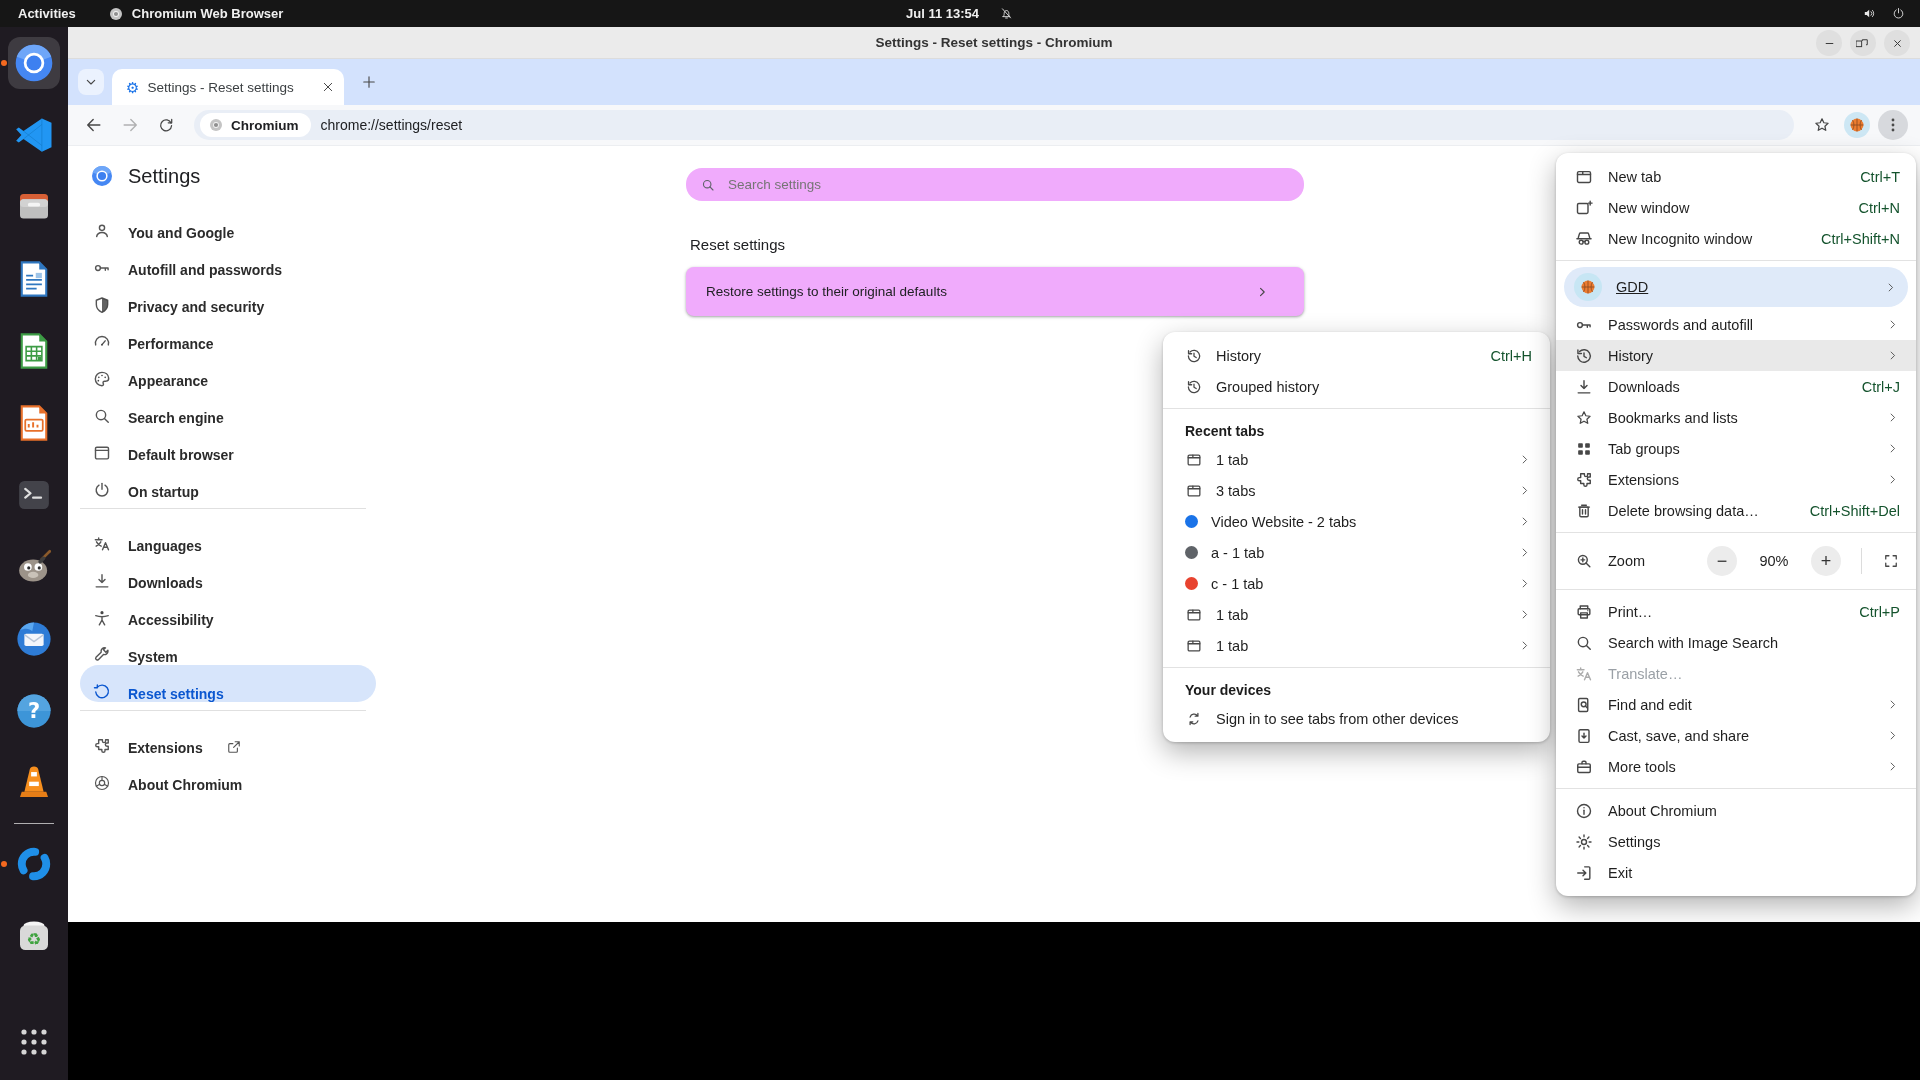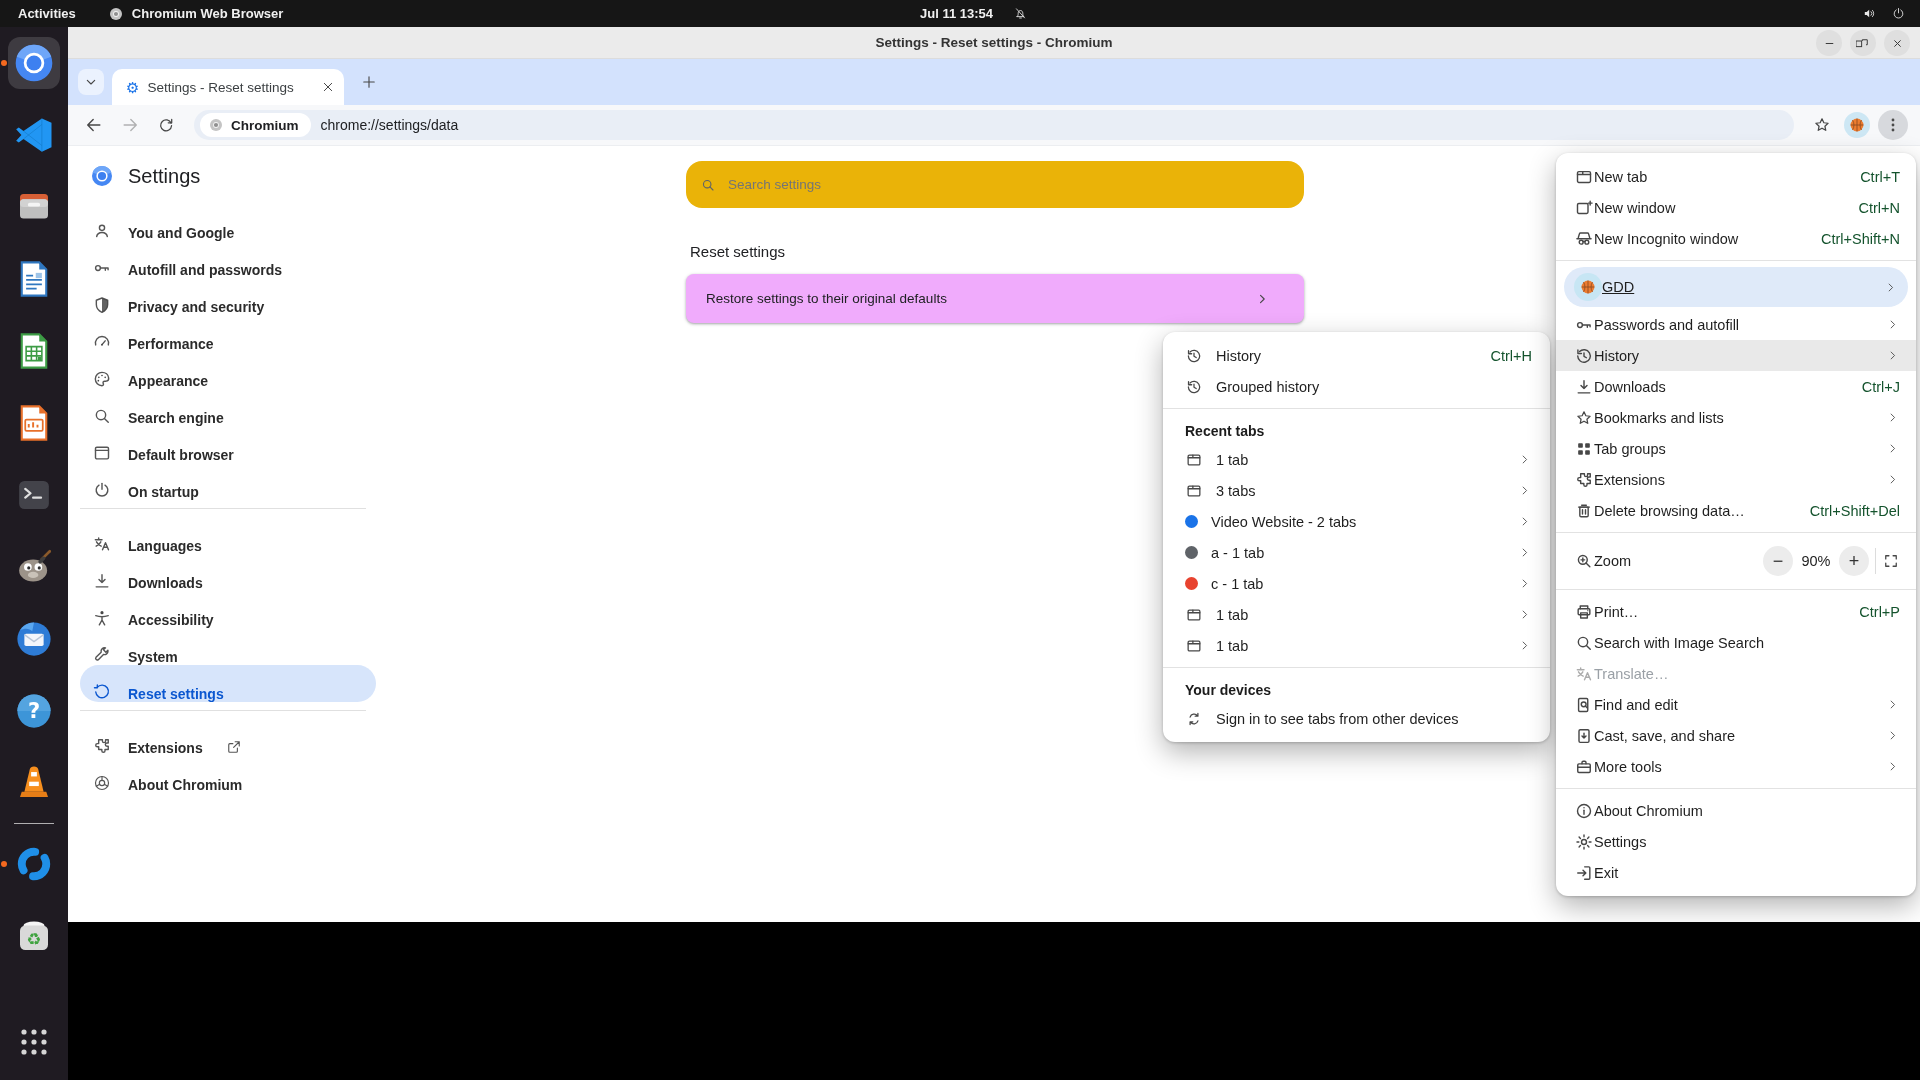--- a/index.html
+++ b/index.html
@@ -9,21 +9,21 @@
   svg{display:block}
   svg.ic{stroke:#474747;fill:none;stroke-width:1.7;stroke-linecap:round;stroke-linejoin:round}
   .i15{width:15px;height:15px}.i16{width:16px;height:16px}.i18{width:18px;height:18px}
   .i20{width:20px;height:20px}.i24{width:24px;height:24px}
 
   
   .topbar{position:absolute;left:0;top:0;width:1920px;height:27px;background:#161616;
           display:flex;align-items:center;color:#f0f0f0;font-size:13px;font-weight:600;}
   .tb-activities{padding:0 18px;height:100%;display:flex;align-items:center;}
   .tb-app{display:flex;align-items:center;gap:8px;padding:0 14px;}
-  .tb-center{position:absolute;left:50%;transform:translateX(-50%);display:flex;gap:20px;margin-left:14px;}
+  .tb-center{position:absolute;left:50%;transform:translateX(-50%);display:flex;gap:20px;}
   .tb-right{margin-left:auto;display:flex;align-items:center;gap:14px;padding-right:14px;}
   .tb-right svg,.tb-center svg{stroke:#e8e8e8;}
 
   
   .dock{position:absolute;left:0;top:27px;width:68px;height:1053px;background:#1f1b22;
         display:flex;flex-direction:column;align-items:center;padding-top:10px;gap:20px;box-sizing:border-box;}
   .dock-item{width:52px;height:52px;display:flex;align-items:center;justify-content:center;position:relative;border-radius:12px;}
   .dock-item.active{background:rgba(255,255,255,.14);}
   .dock-item.running::before{content:"";position:absolute;left:-7px;top:50%;transform:translateY(-50%);
         width:6px;height:6px;border-radius:50%;background:#f4691f;}
@@ -68,33 +68,33 @@
   .s-header .s-title{font-size:20px;color:#202124;}
   .nav-item{display:flex;align-items:flex-end;gap:16px;height:37px;margin:0 2px 0 12px;padding-left:12px;
             border-radius:19px;font-size:14px;font-weight:600;color:#2b2b2b;}
   .nav-item .ic{stroke:#555;}
   .nav-item.selected{background:#d7e5fb;color:#0b57d0;}
   .nav-item.selected .ic{stroke:#0b57d0;}
   .nav-div{height:1px;background:#e0e0e0;margin:8px 12px 8px 12px;}
   .ext-link-ic{margin-left:6px;}
 
   .main{position:absolute;left:618px;top:0;width:618px;}
-  .searchbox{margin-top:15px;height:31px;background:#eab308;border-radius:16px;display:flex;align-items:center;
-             gap:10px;padding:8px 14px;}
+  .searchbox{margin-top:22px;height:31px;background:#f0abfc;border-radius:16px;display:flex;align-items:center;
+             gap:10px;padding:1px 14px;}
   .searchbox input{border:none;background:transparent;outline:none;font-size:13.5px;color:#5f6368;flex:1;
                    font-family:inherit;}
   .section-title{margin-top:35px;font-size:15px;color:#202124;padding-left:4px;}
   .card{margin-top:14px;background:#f0abfc;border-radius:8px;height:49px;display:flex;align-items:center;
         padding:0 34px 0 20px;box-shadow:0 1px 2px rgba(60,64,67,.3),0 1px 3px 1px rgba(60,64,67,.15);}
   .card .row-label{flex:1;font-size:13.5px;color:#202124;}
 
   
   .menu{position:absolute;background:#fff;border-radius:12px;padding:8px 0;z-index:30;font-size:14.5px;color:#1f1f1f;
         box-shadow:0 1px 3px rgba(0,0,0,.2),0 10px 28px rgba(0,0,0,.3);}
-  .mrow{display:flex;align-items:center;height:31px;padding:0 16px 0 18px;}
+  .mrow{display:flex;align-items:center;height:31px;padding:0 16px 0 18px;gap:14px;}
   .mrow .ic{flex:0 0 auto;}
   .ml{flex:1;white-space:nowrap;}
   .ms{white-space:nowrap;color:#14532d;}
   .mdiv{height:1px;background:#e2e2e2;margin:6px 0;}
   .mrow.hl-blue{background:#dfeaf9;border-radius:20px;margin:2px 8px;height:40px;padding:0 10px;text-decoration:underline;}
   .mrow.hl-gray{background:#e9e9e9;}
   .mrow.disabled{color:#9aa0a6;}
   .mrow.disabled svg{opacity:.45;}
   .ball-bg{width:28px;height:28px;border-radius:50%;background:#c7e6f4;display:flex;align-items:center;justify-content:center;}
   .zoomrow{height:44px;}
@@ -516,21 +516,21 @@
           <use href="#i-reload"></use>
         </svg>
       </div>
     <div class="omnibox">
       <div class="site-chip">
         <svg class="i16">
             <use href="#i-chromium-gray"></use>
           </svg>
         <span>Chromium</span>
       </div>
-      <span class="url">chrome://settings/data</span>
+      <span class="url">chrome://settings/reset</span>
     </div>
     <div class="tbtn">
         <svg class="ic i20" style="stroke-width:1.5">
           <use href="#i-star"></use>
         </svg>
       </div>
     <div class="ext-ball">
       <svg class="i18" viewBox="0 0 24 24">
           <use href="#i-ball"></use>
         </svg>

